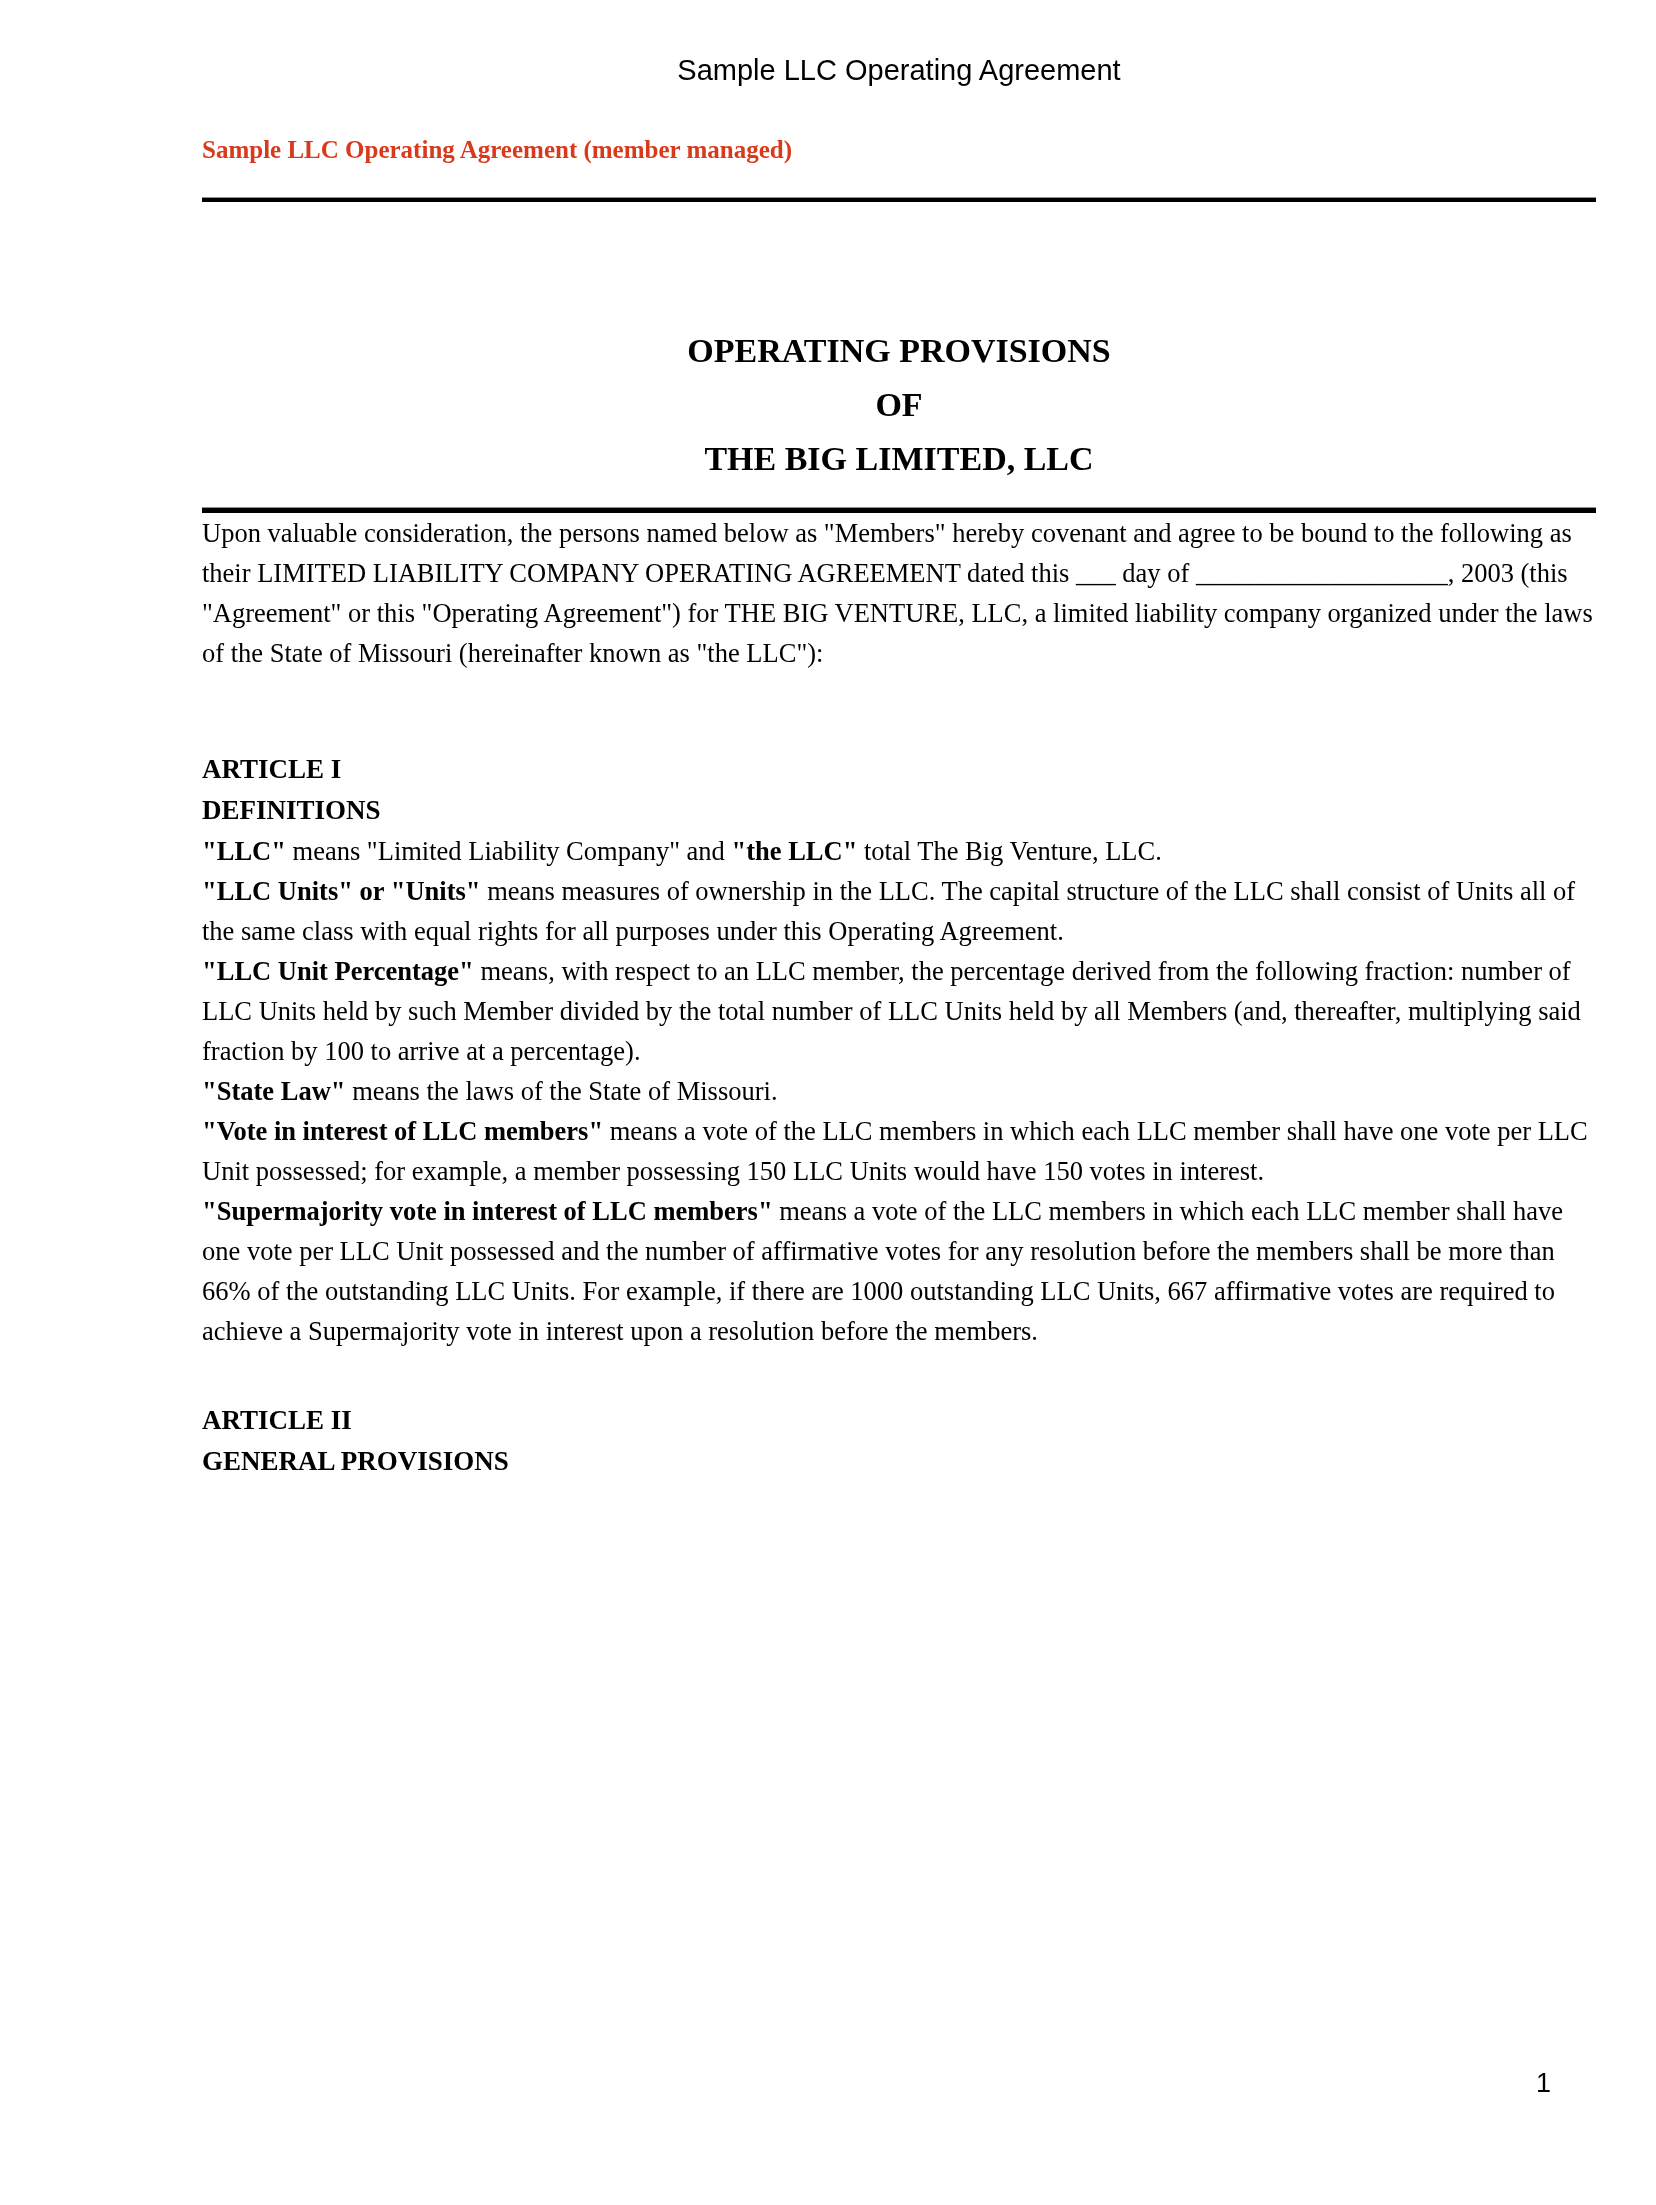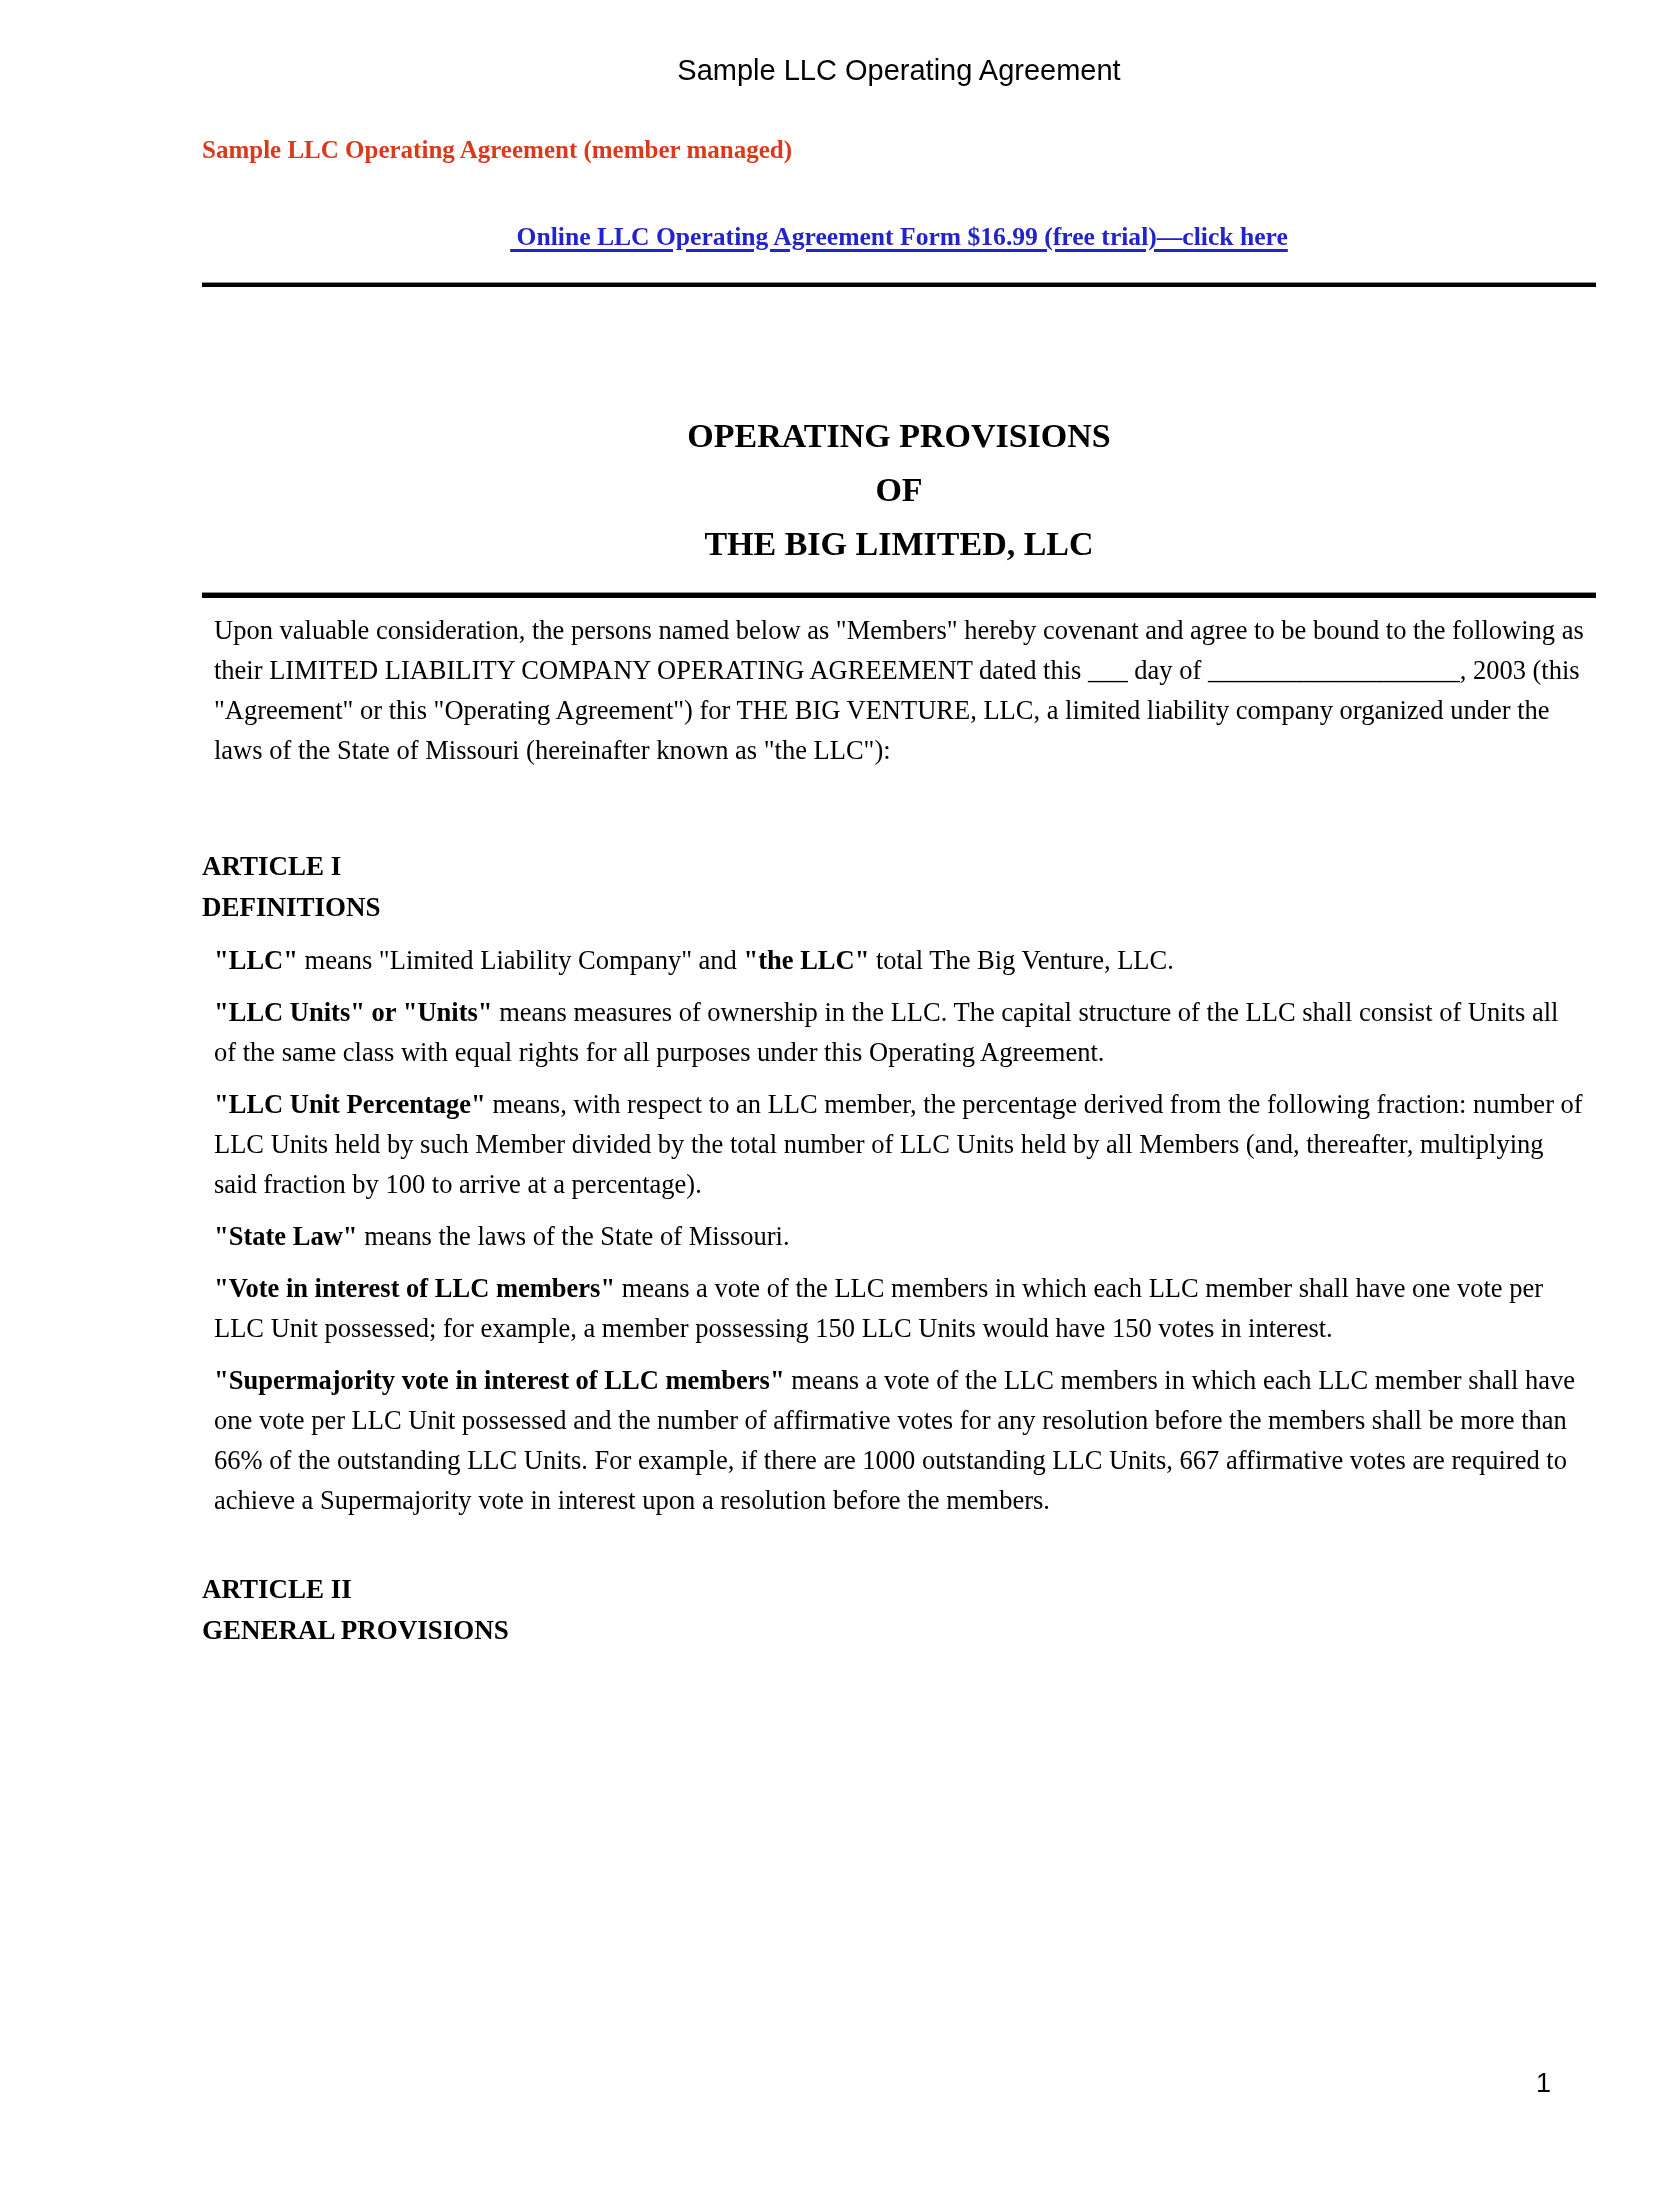--- a/index.html
+++ b/index.html
@@ -60,21 +60,21 @@
     font-weight: bold;
     font-size: 34px;
     line-height: 54px;
   }
   .rule-mid {
     margin-top: 21px;
   }
   p.body {
     font-size: 26.5px;
     line-height: 40px;
-    margin: 12px;
+    margin: 0;
     text-align: left;
   }
   .intro {
     margin-top: 49px;
   }
   .article-heading {
     font-weight: bold;
     font-size: 27px;
     line-height: 41px;
   }
@@ -92,23 +92,20 @@
 </style>
 </head>
 <body>
 
 <div class="doc">
 
   <div class="sans-title">Sample LLC Operating Agreement</div>
 
   <div class="red-subtitle">Sample LLC Operating Agreement (member managed)</div>
 
-  <div class="link-line">
-    <a href="#">&nbsp;Online LLC Operating Agreement Form $16.99 (free trial)––click here</a>
-  </div>
 
   <div class="rule"></div>
 
   <div class="main-title">
     <div>OPERATING PROVISIONS</div>
     <div>OF</div>
     <div>THE BIG LIMITED, LLC</div>
   </div>
 
   <div class="rule rule-mid"></div>

